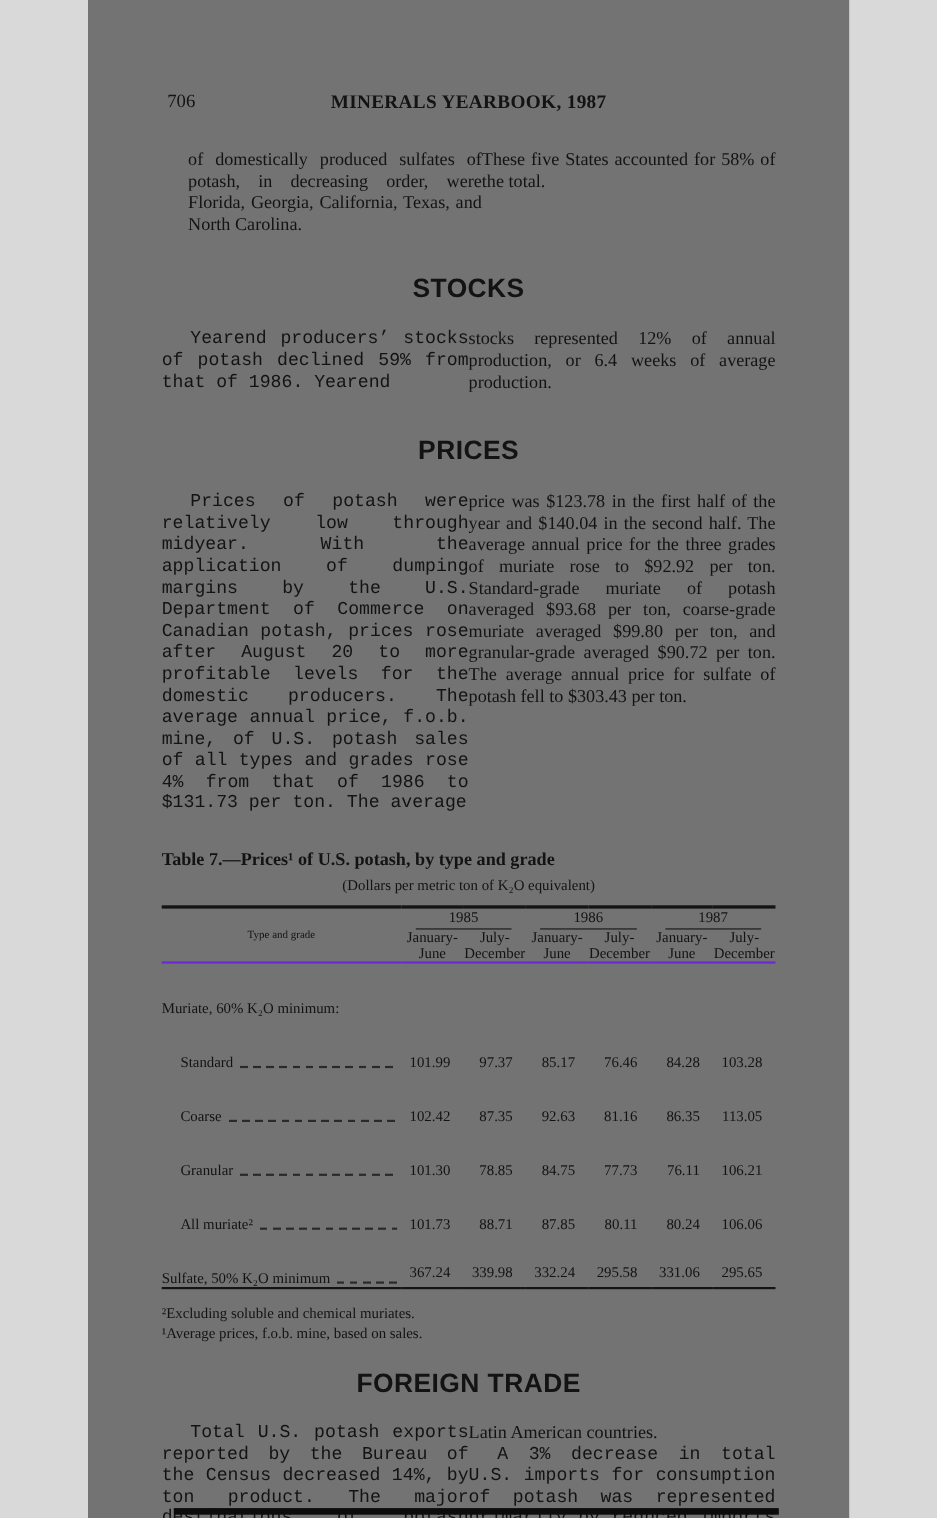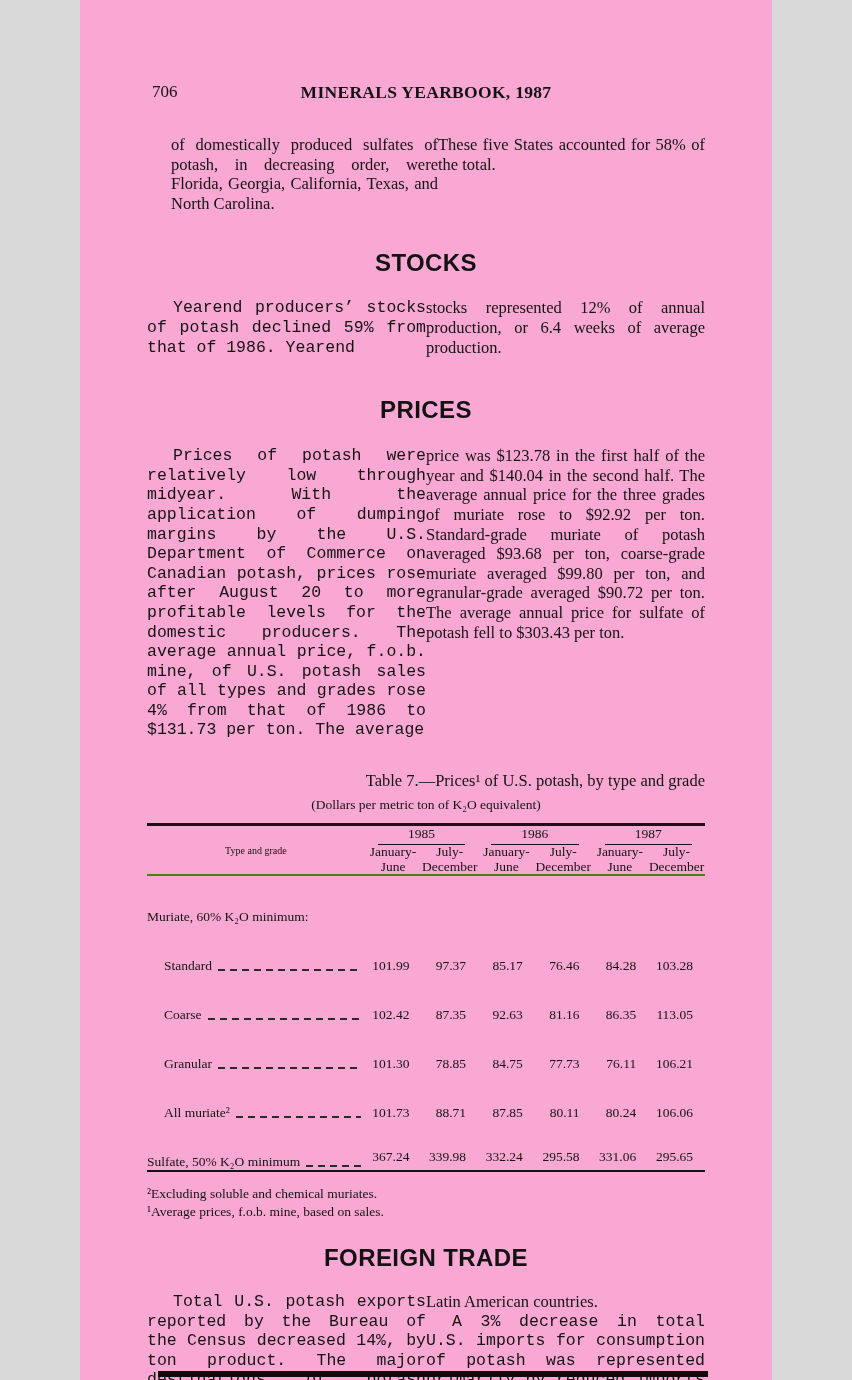--- a/index.html
+++ b/index.html
@@ -1,20 +1,20 @@
 <!DOCTYPE html>
 <html><head>
 <meta charset="utf-8">
 <style>
   html,body{margin:0;padding:0;background:#d9d9d9;}
   .page{
     position:relative;
     width:692px;height:1380px;
     margin:0 auto;
-    background:#f9a8d4;
+    background:#737373;
     box-sizing:border-box;
     padding:82px 67px 0 67px;
     font-family:"Liberation Serif","DejaVu Serif",serif;
     color:#131313;
     overflow:hidden;
   }
   
   .header{position:relative;height:22px;}
   .page-num{position:absolute;left:5px;top:0;font-size:17px;}
   .running-title{position:absolute;left:0;right:0;top:0;text-align:center;font-weight:700;font-size:17.5px;letter-spacing:.3px;}
@@ -29,35 +29,35 @@
     font-family:"Liberation Sans","DejaVu Sans",sans-serif;
     font-weight:700;font-size:24px;letter-spacing:.4px;
   }
   .intro{margin-top:31px;margin-left:24px;}
   .h-stocks{margin-top:36px;}
   .t-stocks{margin-top:21px;}
   .h-prices{margin-top:39px;}
   .t-prices{margin-top:22px;}
   
   .tablewrap{margin-top:31px;}
-  .tbl-title{text-align:right;font-weight:400;font-size:16.5px;}
+  .tbl-title{text-align:left;font-weight:700;font-size:16.5px;}
   .tbl-sub{text-align:center;font-size:13.5px;margin-top:6px;}
   table.price{
     width:100%;border-collapse:collapse;margin-top:10px;
     border-top:3px solid #141414;border-bottom:2.5px solid #141414;
     font-size:13.5px;
   }
   table.price col.stub{width:39%;}
   table.price col.num{width:10.16%;}
   table.price th{font-weight:400;padding:0;}
   .stub-h{text-align:center;vertical-align:middle;font-size:10px;}
   .year-cell{padding-top:7px;}
   .year-inner{margin:0 13px;padding-bottom:2px;border-bottom:1.5px solid #141414;text-align:center;}
   .subhead{text-align:center;white-space:pre-line;line-height:14.5px;padding:3px 0 6px 0;vertical-align:top;}
-  table.price thead tr.subrow{border-bottom:2px solid #4d7c0f;}
+  table.price thead tr.subrow{border-bottom:2px solid #6d28d9;}
   table.price tbody td{
     text-align:right;padding:0 12px 0 0;line-height:16px;font-size:13.5px;vertical-align:bottom;
   }
   table.price tbody tr.first td,table.price tbody tr.first .stubcell{padding-top:5px;}
   table.price tbody tr.last td{padding-bottom:5px;}
   .stubcell{padding:0 !important;text-align:left !important;}
   .stub-flex{display:flex;align-items:flex-end;margin-top:33px;}
   .stub-flex .lbl{white-space:nowrap;}
   .stub-flex.ind{padding-left:17px;}
   .leader{flex:1;height:1.8px;margin:0 4px 3.5px 6px;

